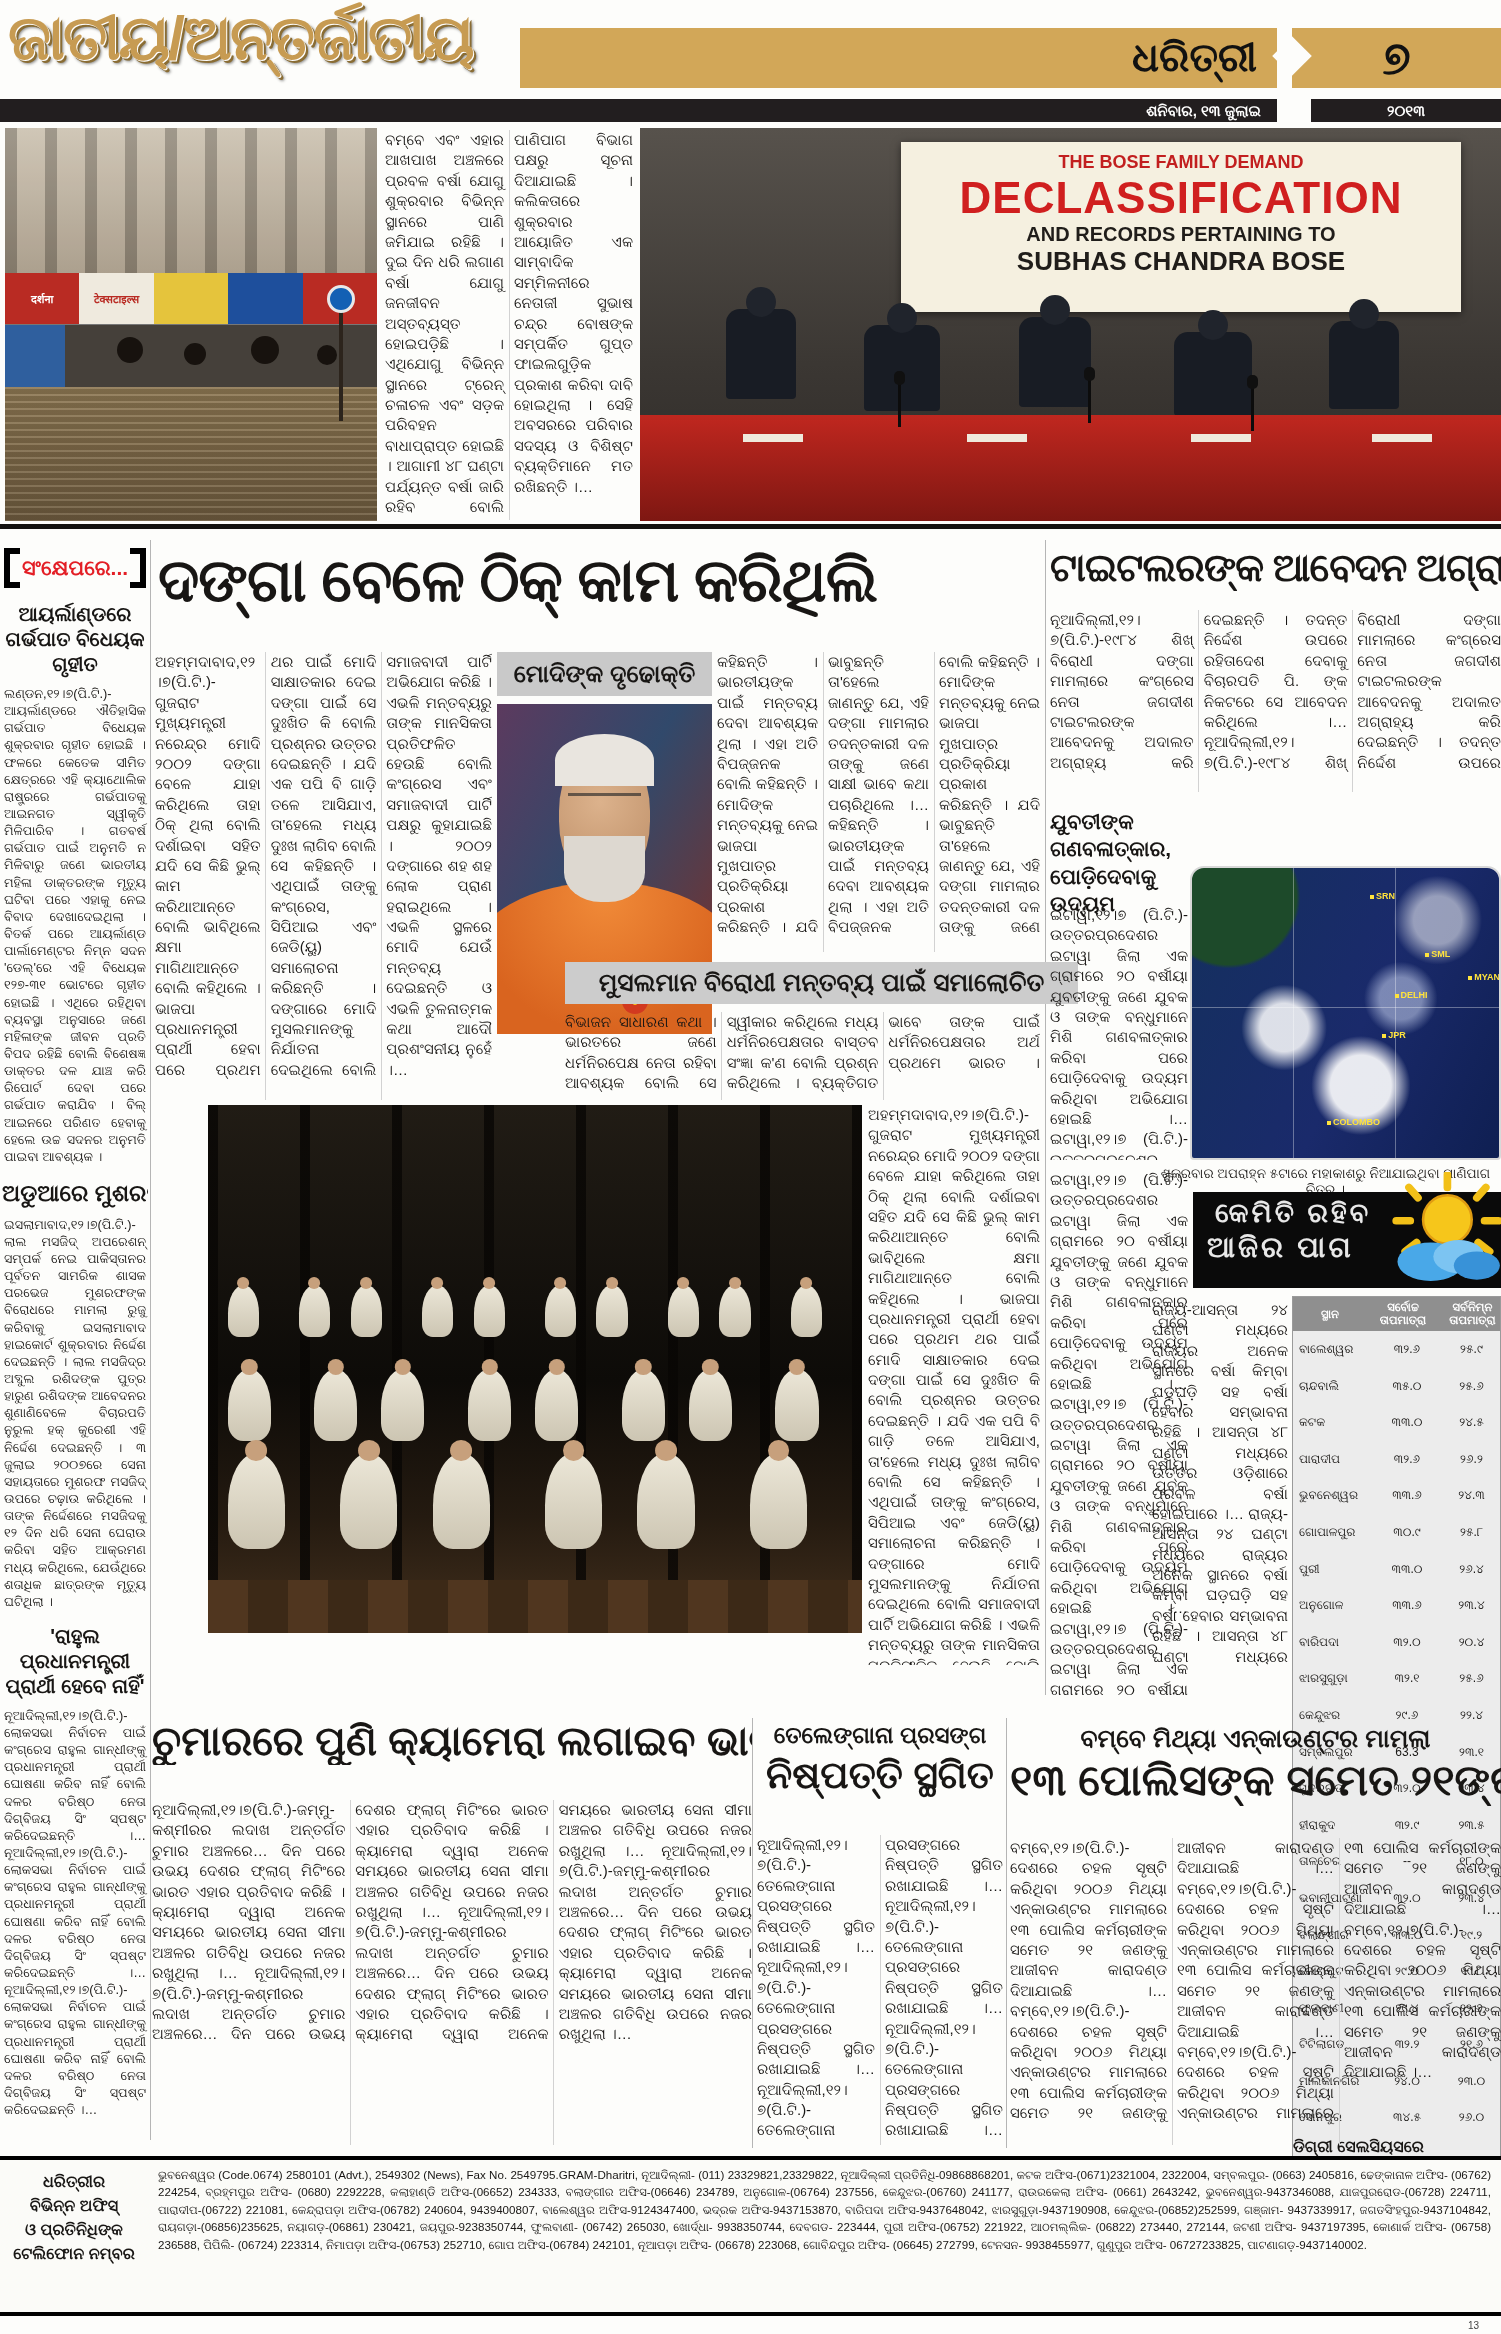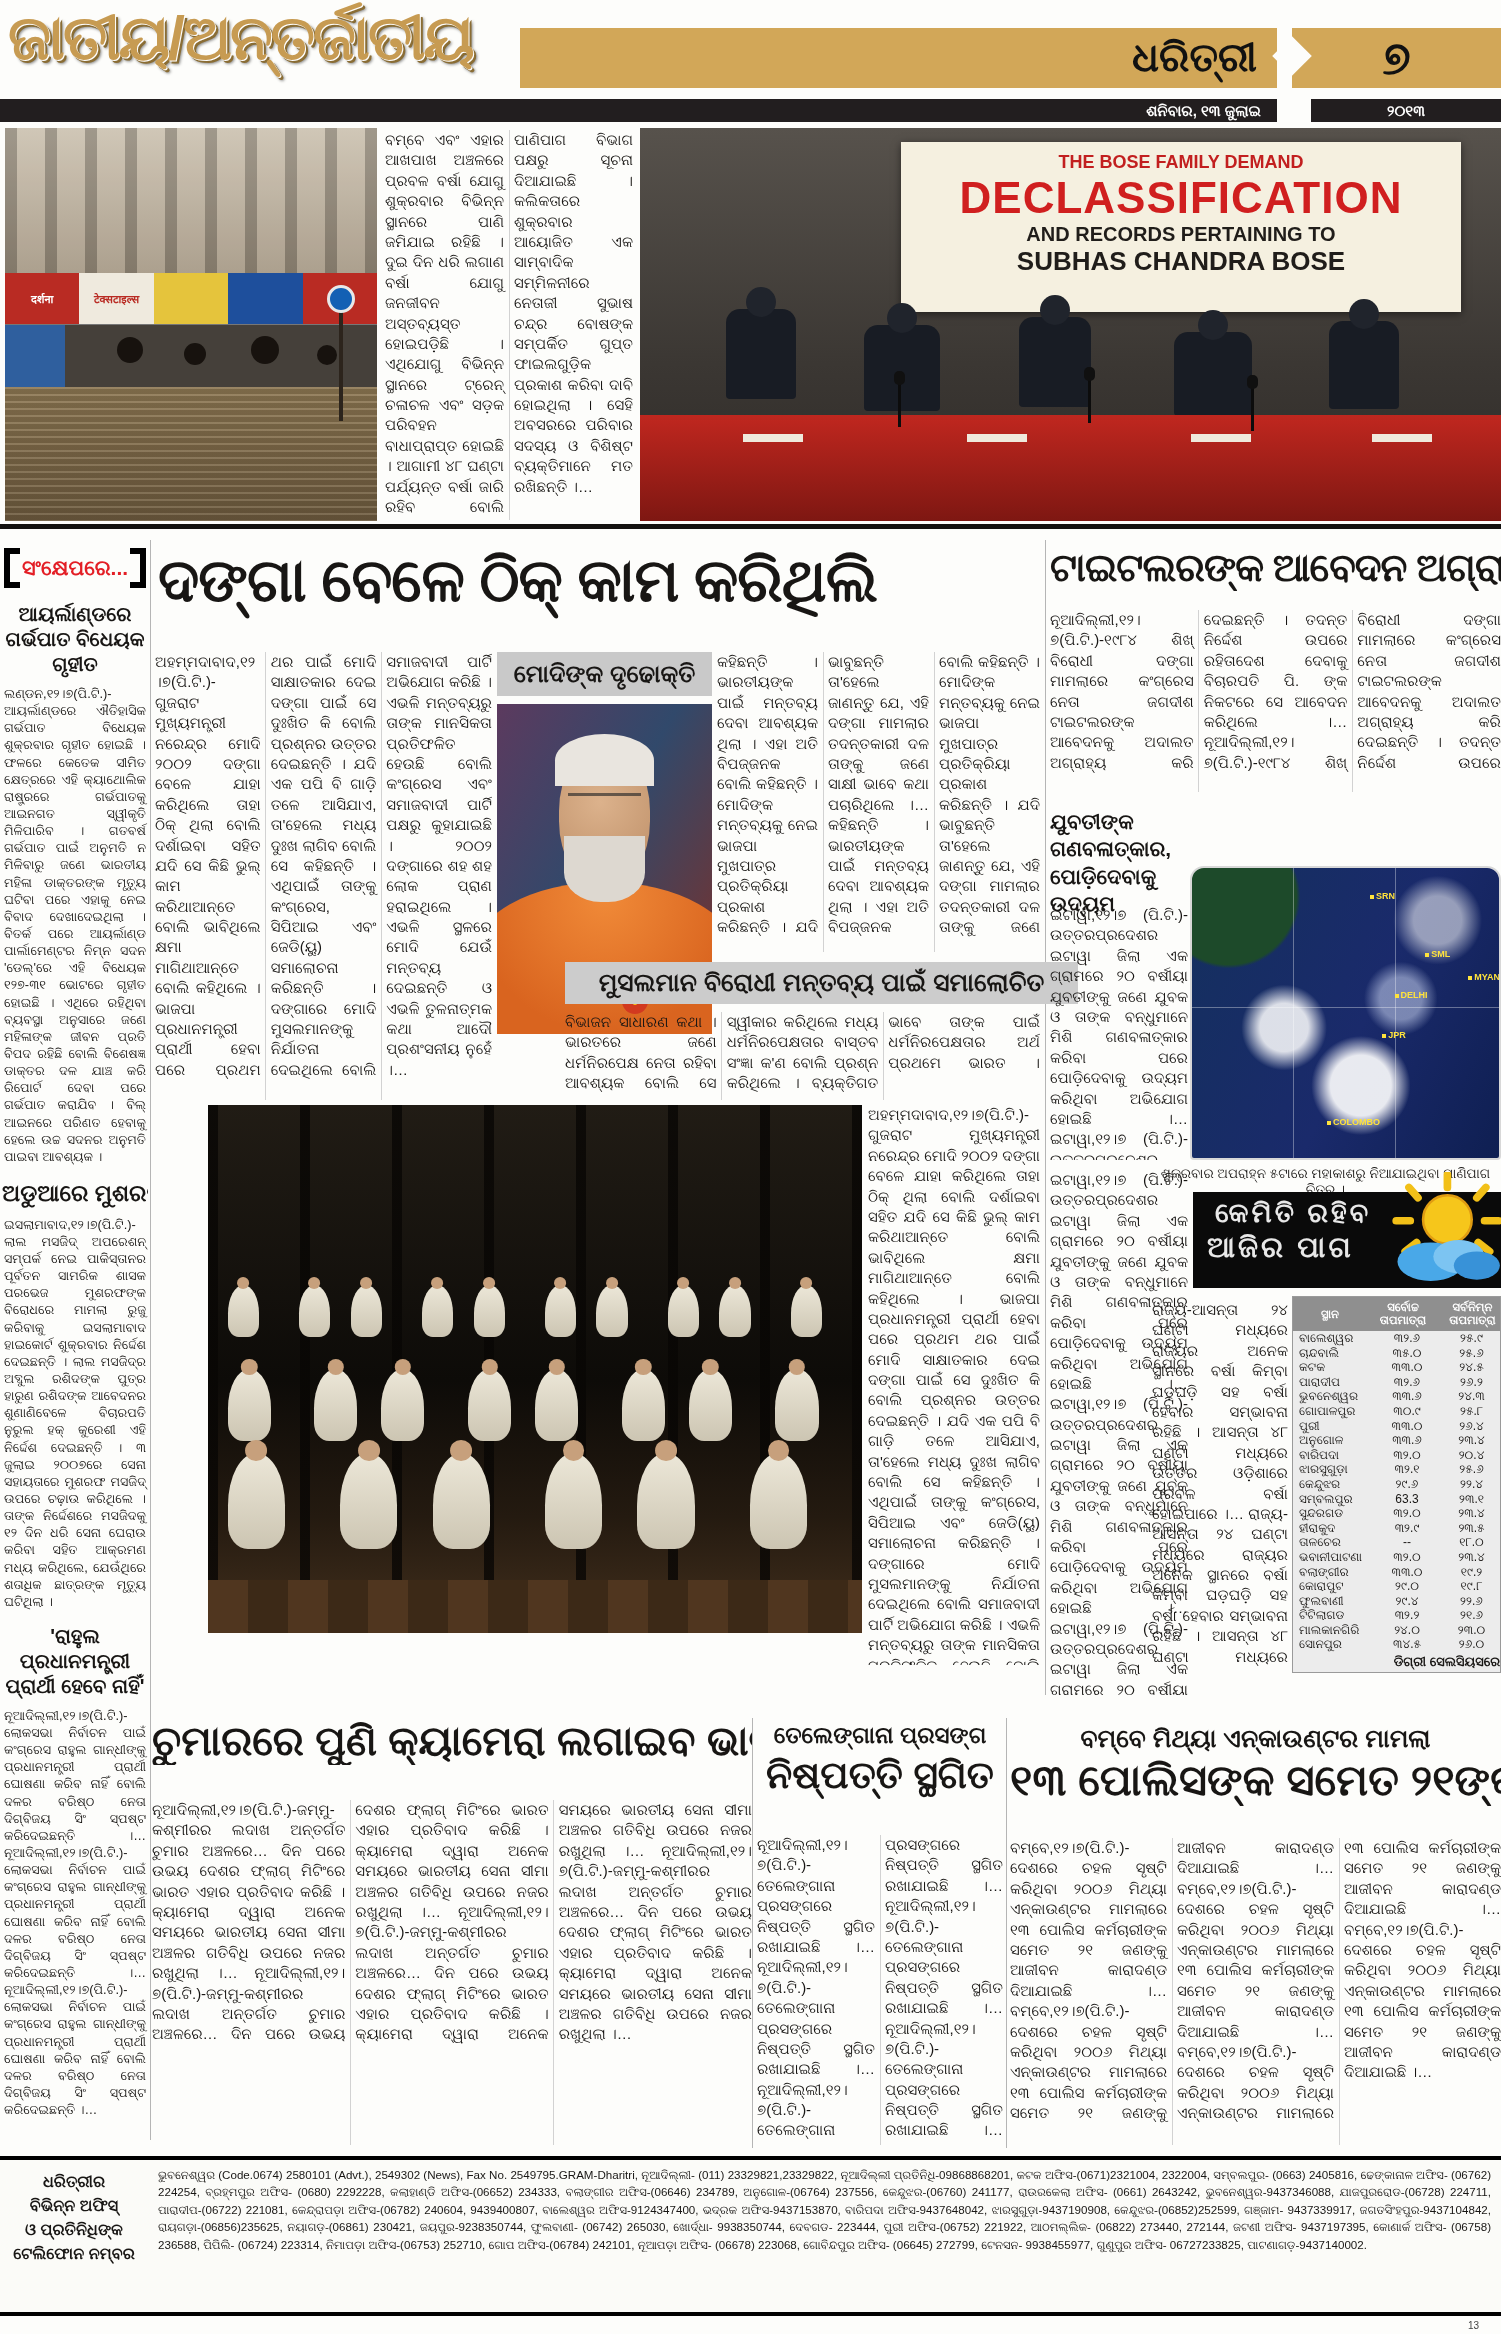--- a/index.html
+++ b/index.html
@@ -128,24 +128,24 @@
   .wx-box{left:1193px;top:1192px;width:308px;height:96px;background:#0a0a0a;color:#e8e8e8;
       padding:6px 0 0 14px;box-sizing:border-box;}
   .wx-box .t1{font-size:27px;font-weight:bold;letter-spacing:3px;margin-left:8px;}
   .wx-box .t2{font-size:29px;font-weight:bold;letter-spacing:3px;margin-top:2px;}
   .suncloud{position:absolute;right:-4px;top:-20px;width:128px;height:118px;}
   .wx-table{left:1292px;top:1296px;width:209px;background:#ececec;border:1px solid #9a9a9a;
       box-sizing:border-box;padding-bottom:2px;}
   .wx-header{display:grid;grid-template-columns:72px 70px 65px;background:#8f8f8f;color:#fff;
       font-size:11.5px;font-weight:bold;text-align:center;padding:4px 1px;gap:2px;align-items:center;}
   .wx-row{display:grid;grid-template-columns:78px 68px 61px;font-size:12px;line-height:14.6px;
-      padding:0 2px;box-sizing:border-box;}
+      padding:11px 2px;box-sizing:border-box;}
   .wx-row span{text-align:center;}
   .wx-row .wx-place{text-align:left;padding-left:4px;}
-  .wx-note{font-size:13px;font-weight:bold;text-align:right;margin-top:2px;}
+  .wx-note{font-size:16px;font-weight:bold;text-align:left;margin-top:2px;}
 
   
   .s1-head{left:152px;top:1718px;width:600px;font-size:41px;font-weight:bold;white-space:nowrap;overflow:hidden;}
   .kicker{font-weight:bold;text-align:center;}
   .s2-kicker{left:757px;top:1722px;width:246px;font-size:23px;}
   .s2-head{left:757px;top:1754px;width:246px;font-size:38px;font-weight:bold;text-align:center;}
   .s3-kicker{left:1010px;top:1724px;width:491px;font-size:25px;}
   .s3-head{left:1010px;top:1756px;width:491px;font-size:43px;font-weight:bold;text-align:center;white-space:nowrap;overflow:hidden;}
 
   

